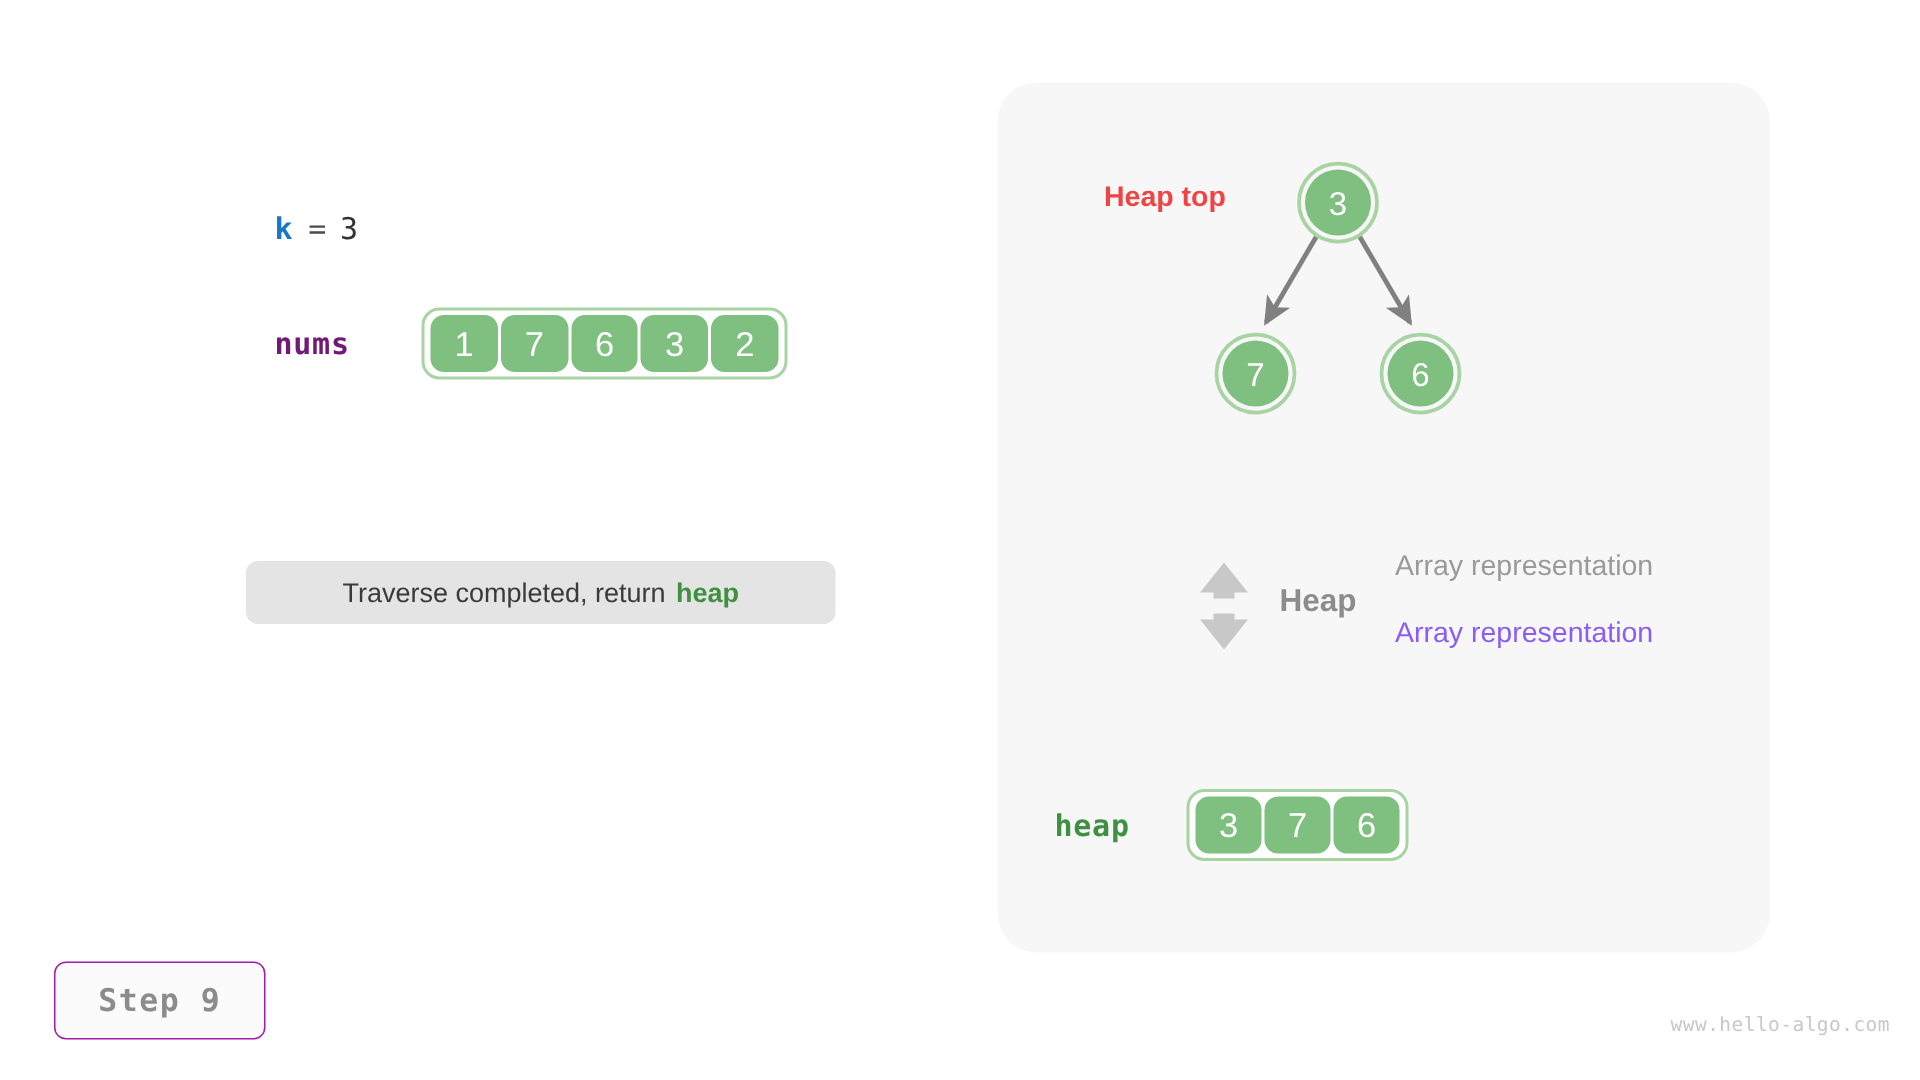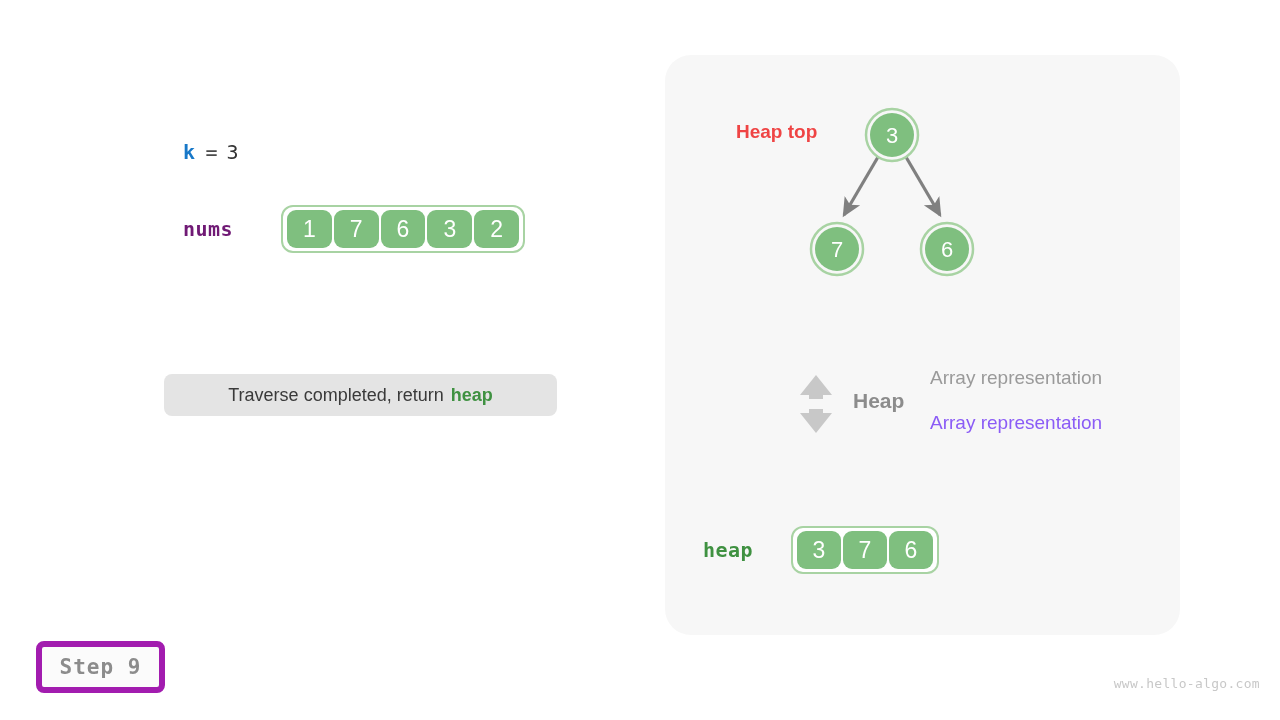--- a/index.html
+++ b/index.html
@@ -115,24 +115,24 @@
     color: #3f9141;
     font-weight: bold;
     margin-left: 7px;
   }
 
   
   .step-badge {
     position: absolute;
     left: 36px;
     top: 641px;
-    width: 129px;
+    width: 141px;
     height: 52px;
     box-sizing: border-box;
-    border: 6px solid #a21caf;
+    border: 1px solid #a21caf;
     border-radius: 8px;
     background: #fbfbfb;
     display: flex;
     align-items: center;
     justify-content: center;
     font-family: "DejaVu Sans Mono", monospace;
     font-weight: bold;
     font-size: 21px;
     color: #8c8c8c;
     letter-spacing: 1px;

